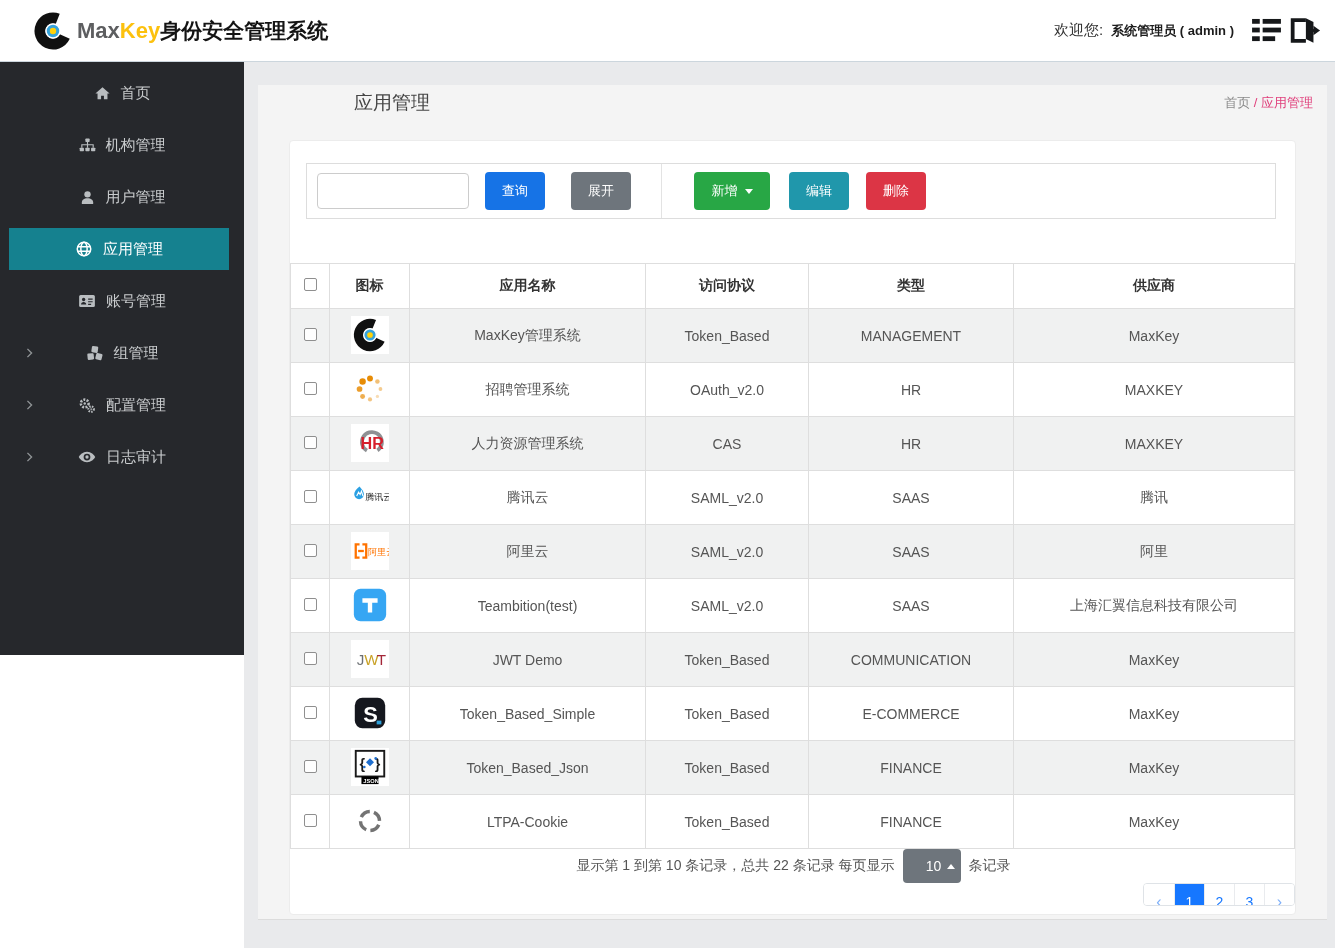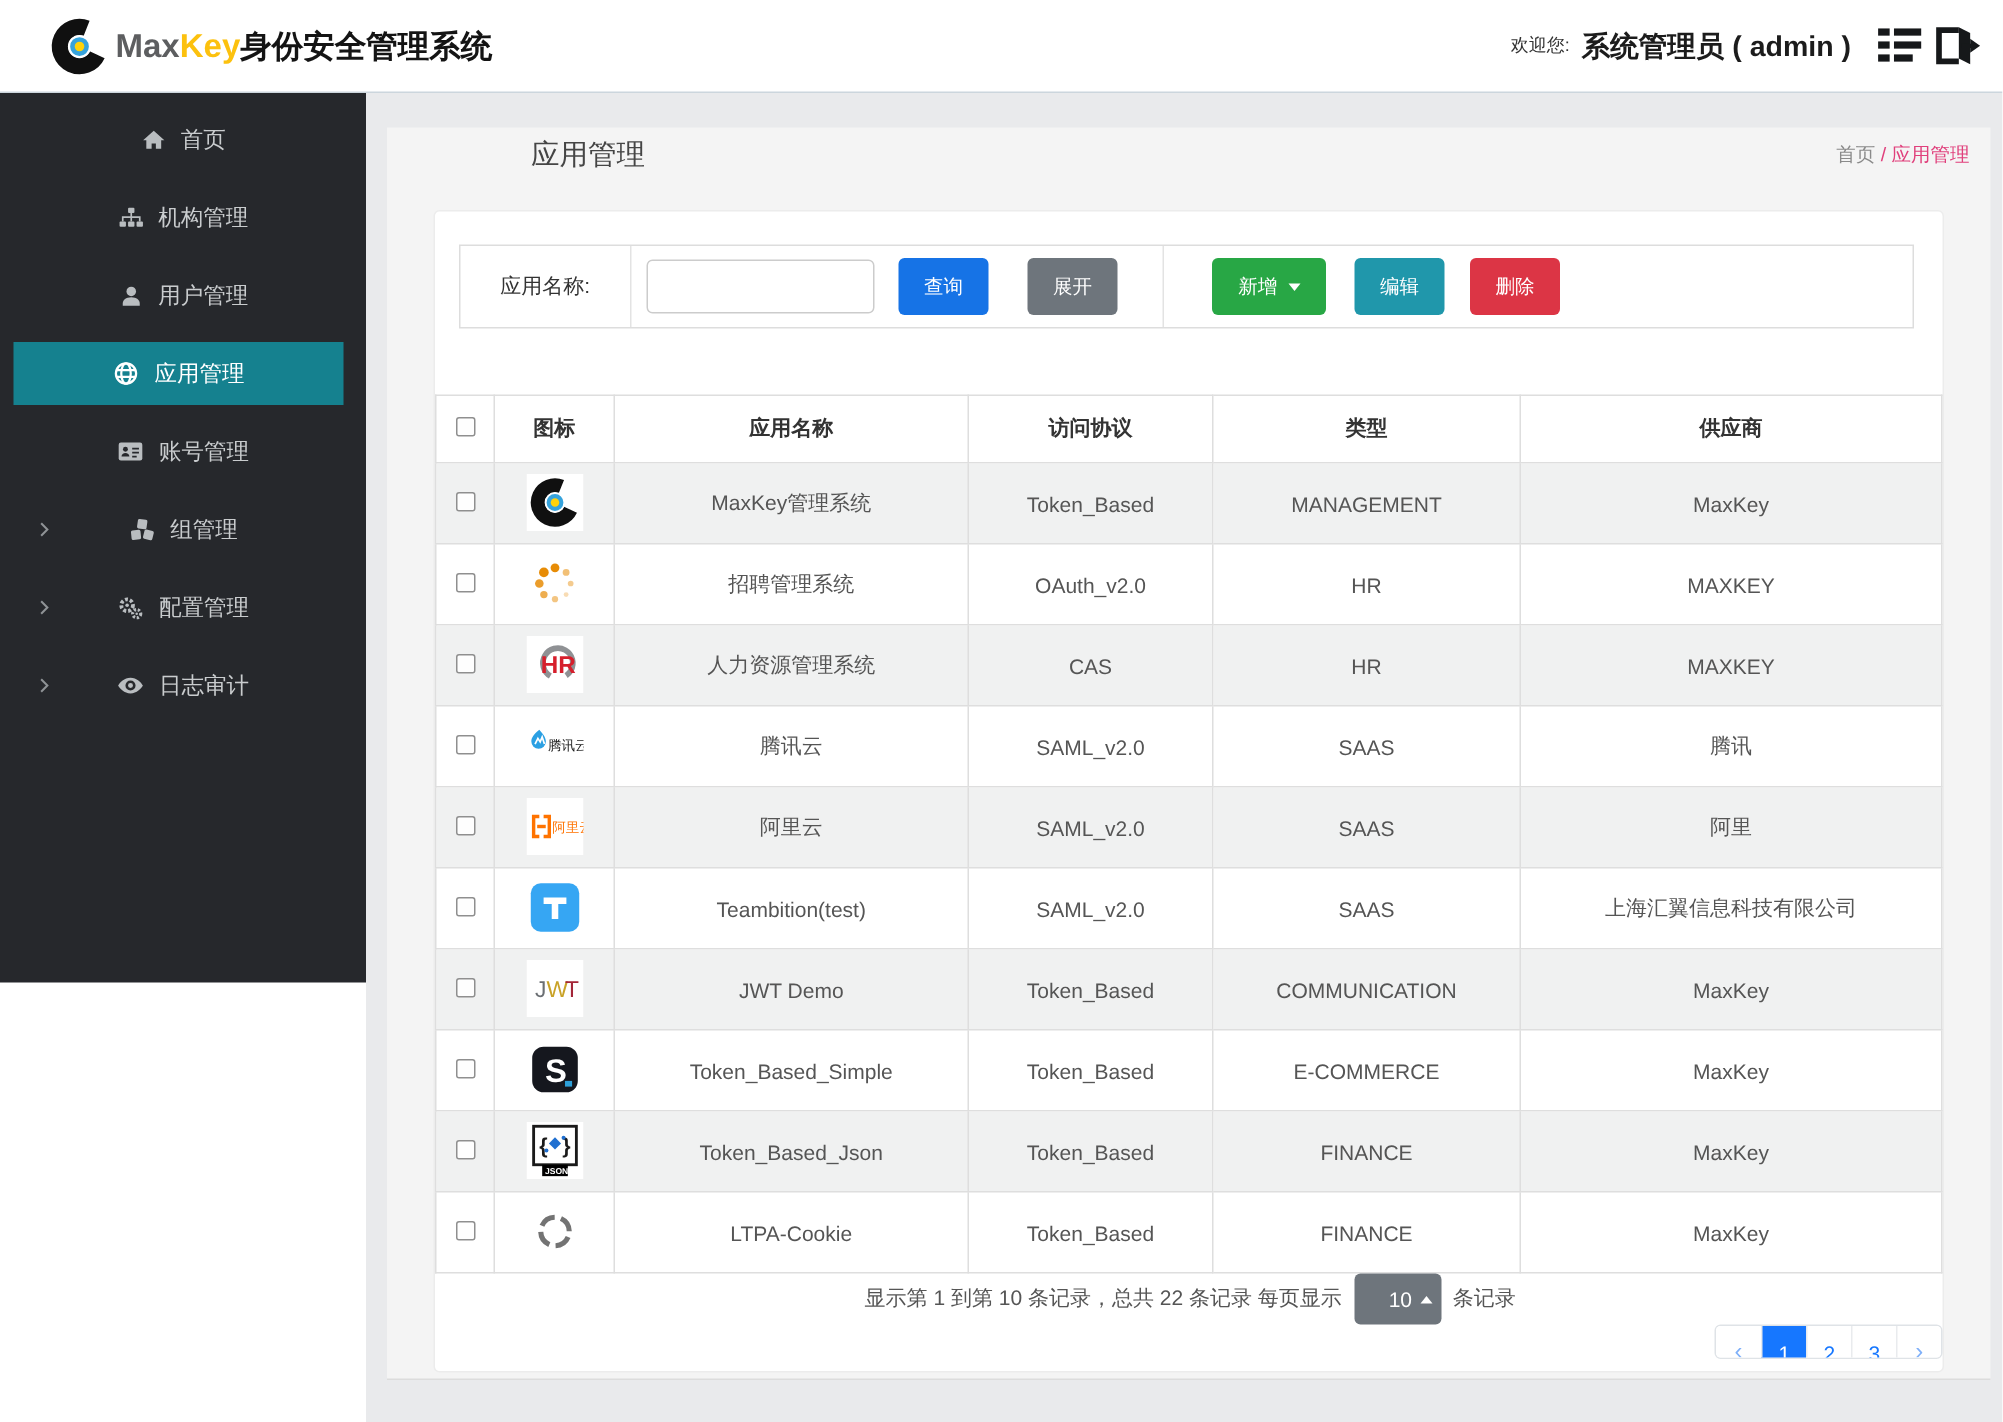--- a/index.html
+++ b/index.html
@@ -13,22 +13,22 @@
 
   
   .topbar { flex:0 0 62px; height:62px; background:#fff; border-bottom:1px solid #ccd6dd;
             display:flex; align-items:center;gap:44px; }
   .brand { display:flex; align-items:center; padding-left:33px; }
   .brand .mk-logo { margin-right:4px; display:flex; }
   .brand-max { color:#5d5e60; font-weight:bold; font-size:22px; }
   .brand-key { color:#fcc10e; font-weight:bold; font-size:22px; }
   .brand-cn  { color:#141414; font-weight:bold; font-size:21px; }
   .top-right { margin-left:auto; display:flex; align-items:center; padding-right:14px; }
-  .welcome { font-size:12px; color:#333; margin-right:8px; }
-  .admin   { font-size:19px; color:#1c1c1c; font-weight:bold; margin-right:12px; }
+  .welcome { font-size:15px; color:#333; margin-right:8px; }
+  .admin   { font-size:13px; color:#1c1c1c; font-weight:bold; margin-right:12px; }
   .top-ic  { display:flex; align-items:center; margin-left:6px; cursor:pointer; }
 
   
   .main { flex:1; display:flex; min-height:0; }
   .side-col { flex:0 0 244px; width:244px; background:#fff; }
   .sidebar  { background:#26282c; height:593px; padding-top:5px; }
   .side-item { position:relative; height:52px; display:flex; align-items:center;
                justify-content:center; gap:10px; color:#c9ccce; font-size:15px; cursor:pointer; }
   .side-item .icn { display:flex; color:#b9bdc0; }
   .side-item.active { background:#15818f; color:#fff; height:42px; margin:5px 15px 5px 9px; }
@@ -248,21 +248,20 @@
         <div class="page-head">
           <span class="page-title">应用管理</span>
           <span class="breadcrumb">
             <span class="bc-root">首页</span><span class="bc-sep"> / </span><span class="bc-cur">应用管理</span>
           </span>
         </div>
 
         <div class="panel">
 
           <div class="formbox">
-            <span class="f-label">应用名称:</span>
             <input class="f-input" type="text" value="" style="">
             <button class="btn btn-query">查询</button>
             <button class="btn btn-expand">展开</button>
             <span class="f-div"></span>
             <button class="btn btn-add">
               <span>新增</span>
               <span class="caret-d"></span>
             </button>
             <button class="btn btn-edit">编辑</button>
             <button class="btn btn-del">删除</button>

